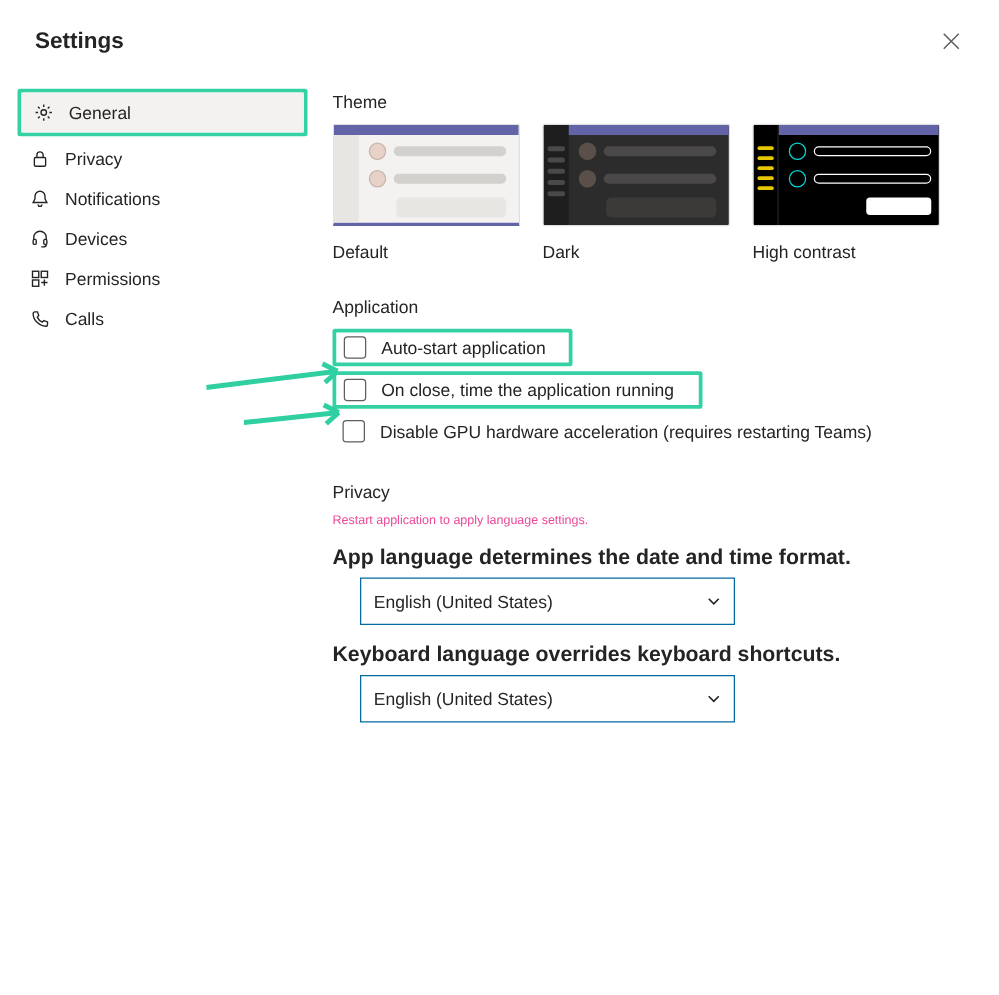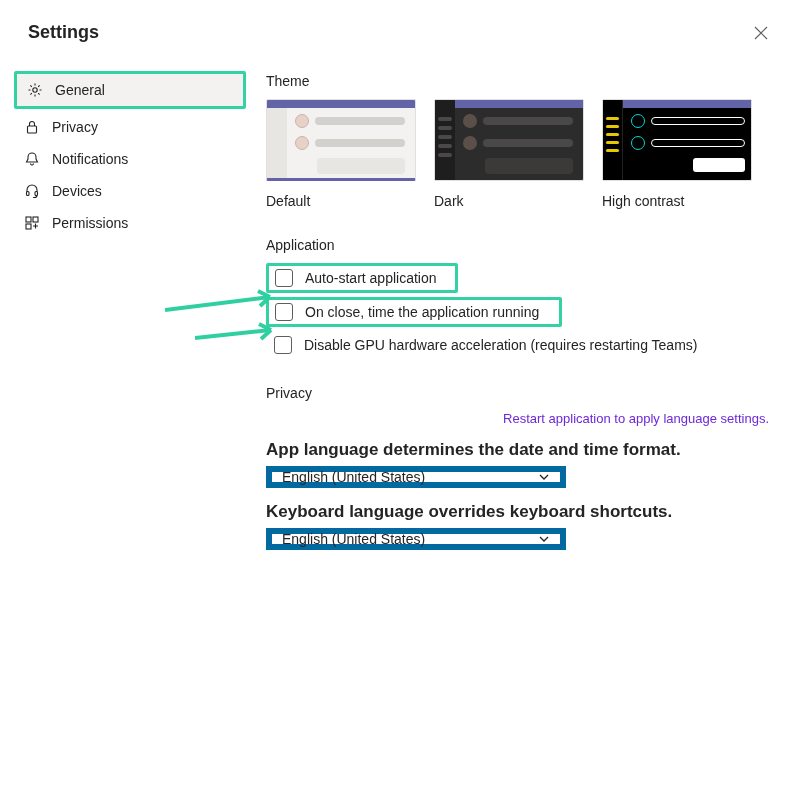--- a/index.html
+++ b/index.html
@@ -87,26 +87,26 @@
       padding: 5px 8px; cursor: pointer;
     }
     .checkbox-row.hl { border: 3px solid #34d1a5; border-radius:2px; padding: 3px 6px; margin-bottom: 4px; }
     .checkbox {
       width: 18px; height: 18px; border: 1px solid #605e5c; border-radius: 3px; background:#fff; flex-shrink:0;
     }
     .checkbox-row.hl .checkbox { border-width: 1.5px; }
     .checkbox-label { font-size: 14px; }
 
     .lang-section { margin-top: 26px; }
-    .lang-help { font-size: 13px; color: #6d28d9; margin-bottom: 14px; text-align: right; }
+    .lang-help { font-size: 10px; color: #ec4899; margin-bottom: 14px; }
     .lang-desc { font-size: 17px; color: #252423; margin-bottom: 6px; margin-top: 14px; font-weight: bold; }
     .select {
-      width: 300px; height: 22px; border:6px solid #0369a1; background:#fff;
+      width: 300px; height: 38px; border:1px solid #0369a1; background:#fff;
       display:flex; align-items:center; justify-content:space-between;
-      padding: 0 10px; cursor:pointer; font-size:14px;
+      padding: 0 10px; cursor:pointer; font-size:14px;margin-left:22px;
     }
     .chevron-down { width:12px; height:12px; }
 
     .arrow {
       position: absolute; pointer-events: none;
     }
     svg.arrow line, svg.arrow path { stroke:#2fcfa2; stroke-width:4; fill:none; }
   </style>
 </head>
 <body>
@@ -172,20 +172,28 @@
           <svg width="16" height="16" viewBox="0 0 16 16">
               <rect x="2" y="2" width="5" height="5" fill="none" stroke="#252423" stroke-width="1.1"></rect>
               <rect x="9" y="2" width="5" height="5" fill="none" stroke="#252423" stroke-width="1.1"></rect>
               <rect x="2" y="9" width="5" height="5" fill="none" stroke="#252423" stroke-width="1.1"></rect>
               <path d="M11.5 8.5v5M9 11h5" stroke="#252423" stroke-width="1.1"></path>
             </svg>
         </span>
         <span>Permissions</span>
       </div>
 
+      <div class="sidebar-item">
+        <span class="icon">
+          <svg width="16" height="16" viewBox="0 0 16 16">
+              <path d="M4 2.5c-1 0-1.5.5-1.5 1.5 0 5 5 10 10 10 1 0 1.5-.5 1.5-1.5v-2l-3-1-1.2 1.2a8 8 0 0 1-4-4L7 5.5 6 2.5H4z" fill="none" stroke="#252423" stroke-width="1.1"></path>
+            </svg>
+        </span>
+        <span>Calls</span>
+      </div>
     </div>
 
     <div class="content">
 
       <div class="section-title">Theme</div>
       <div class="theme-row">
         <div class="theme-card">
           <div class="theme-preview pv-default selected">
             <div class="bar"></div>
               <div class="side"></div>

